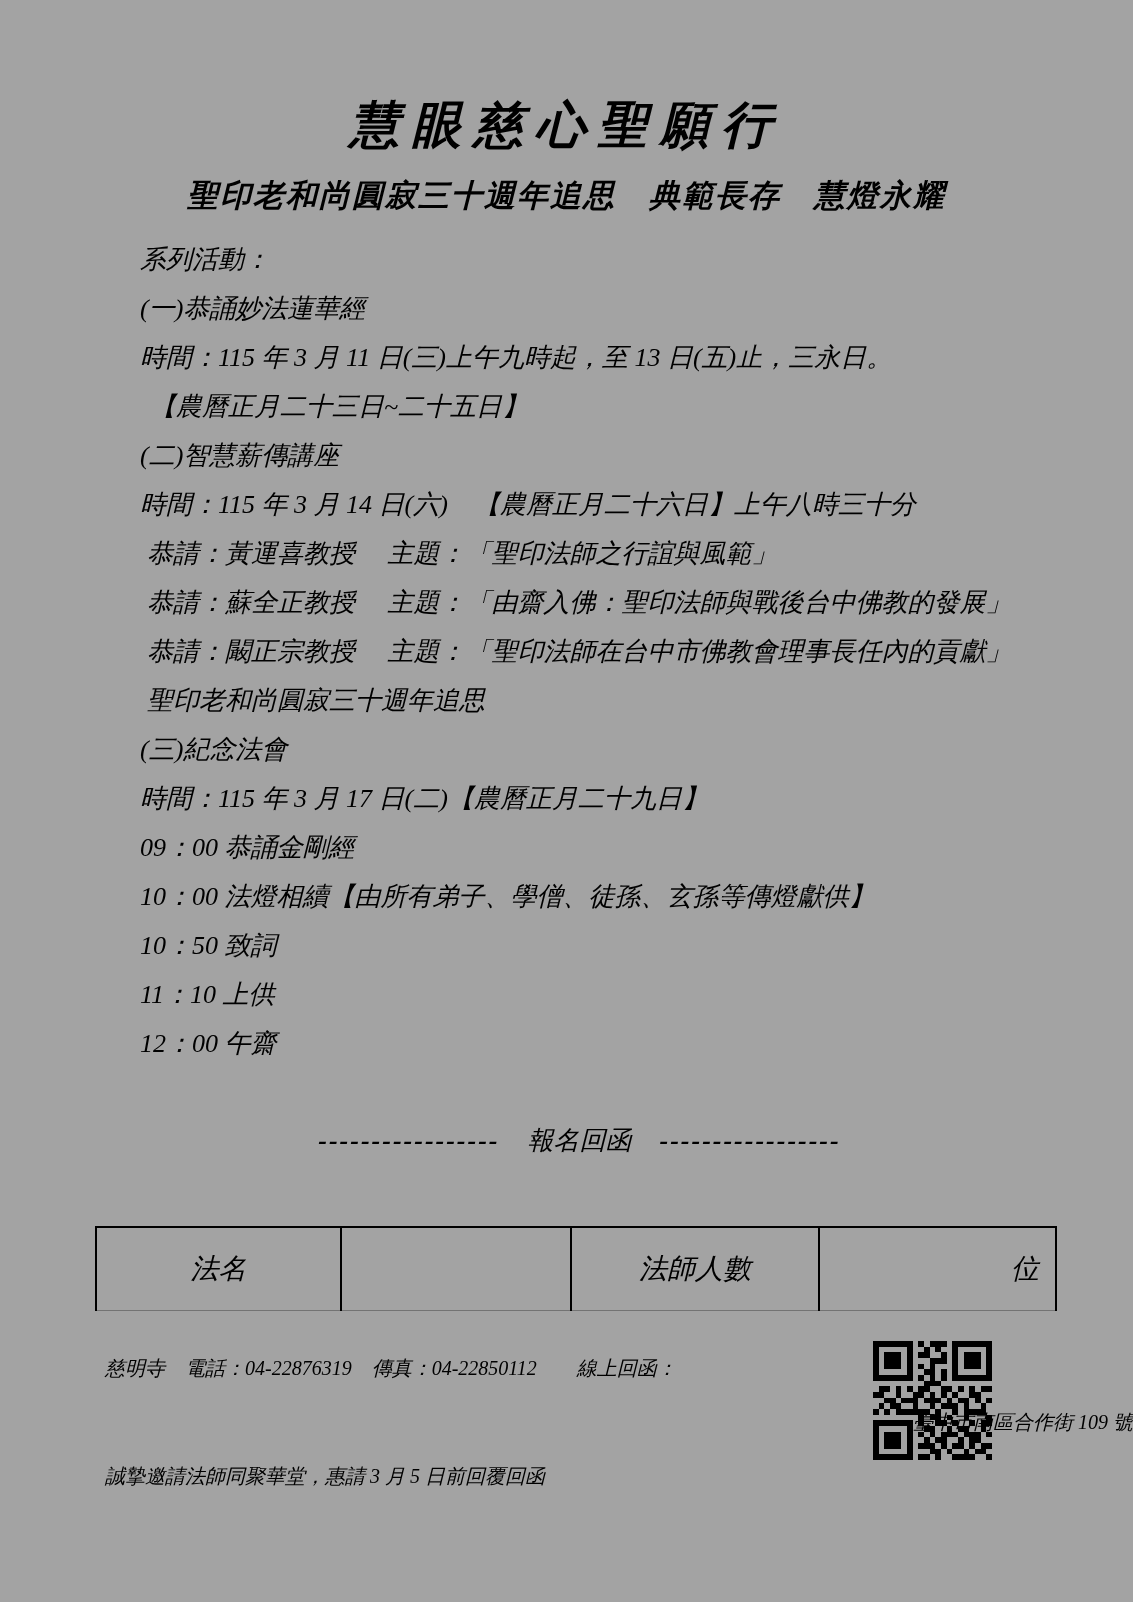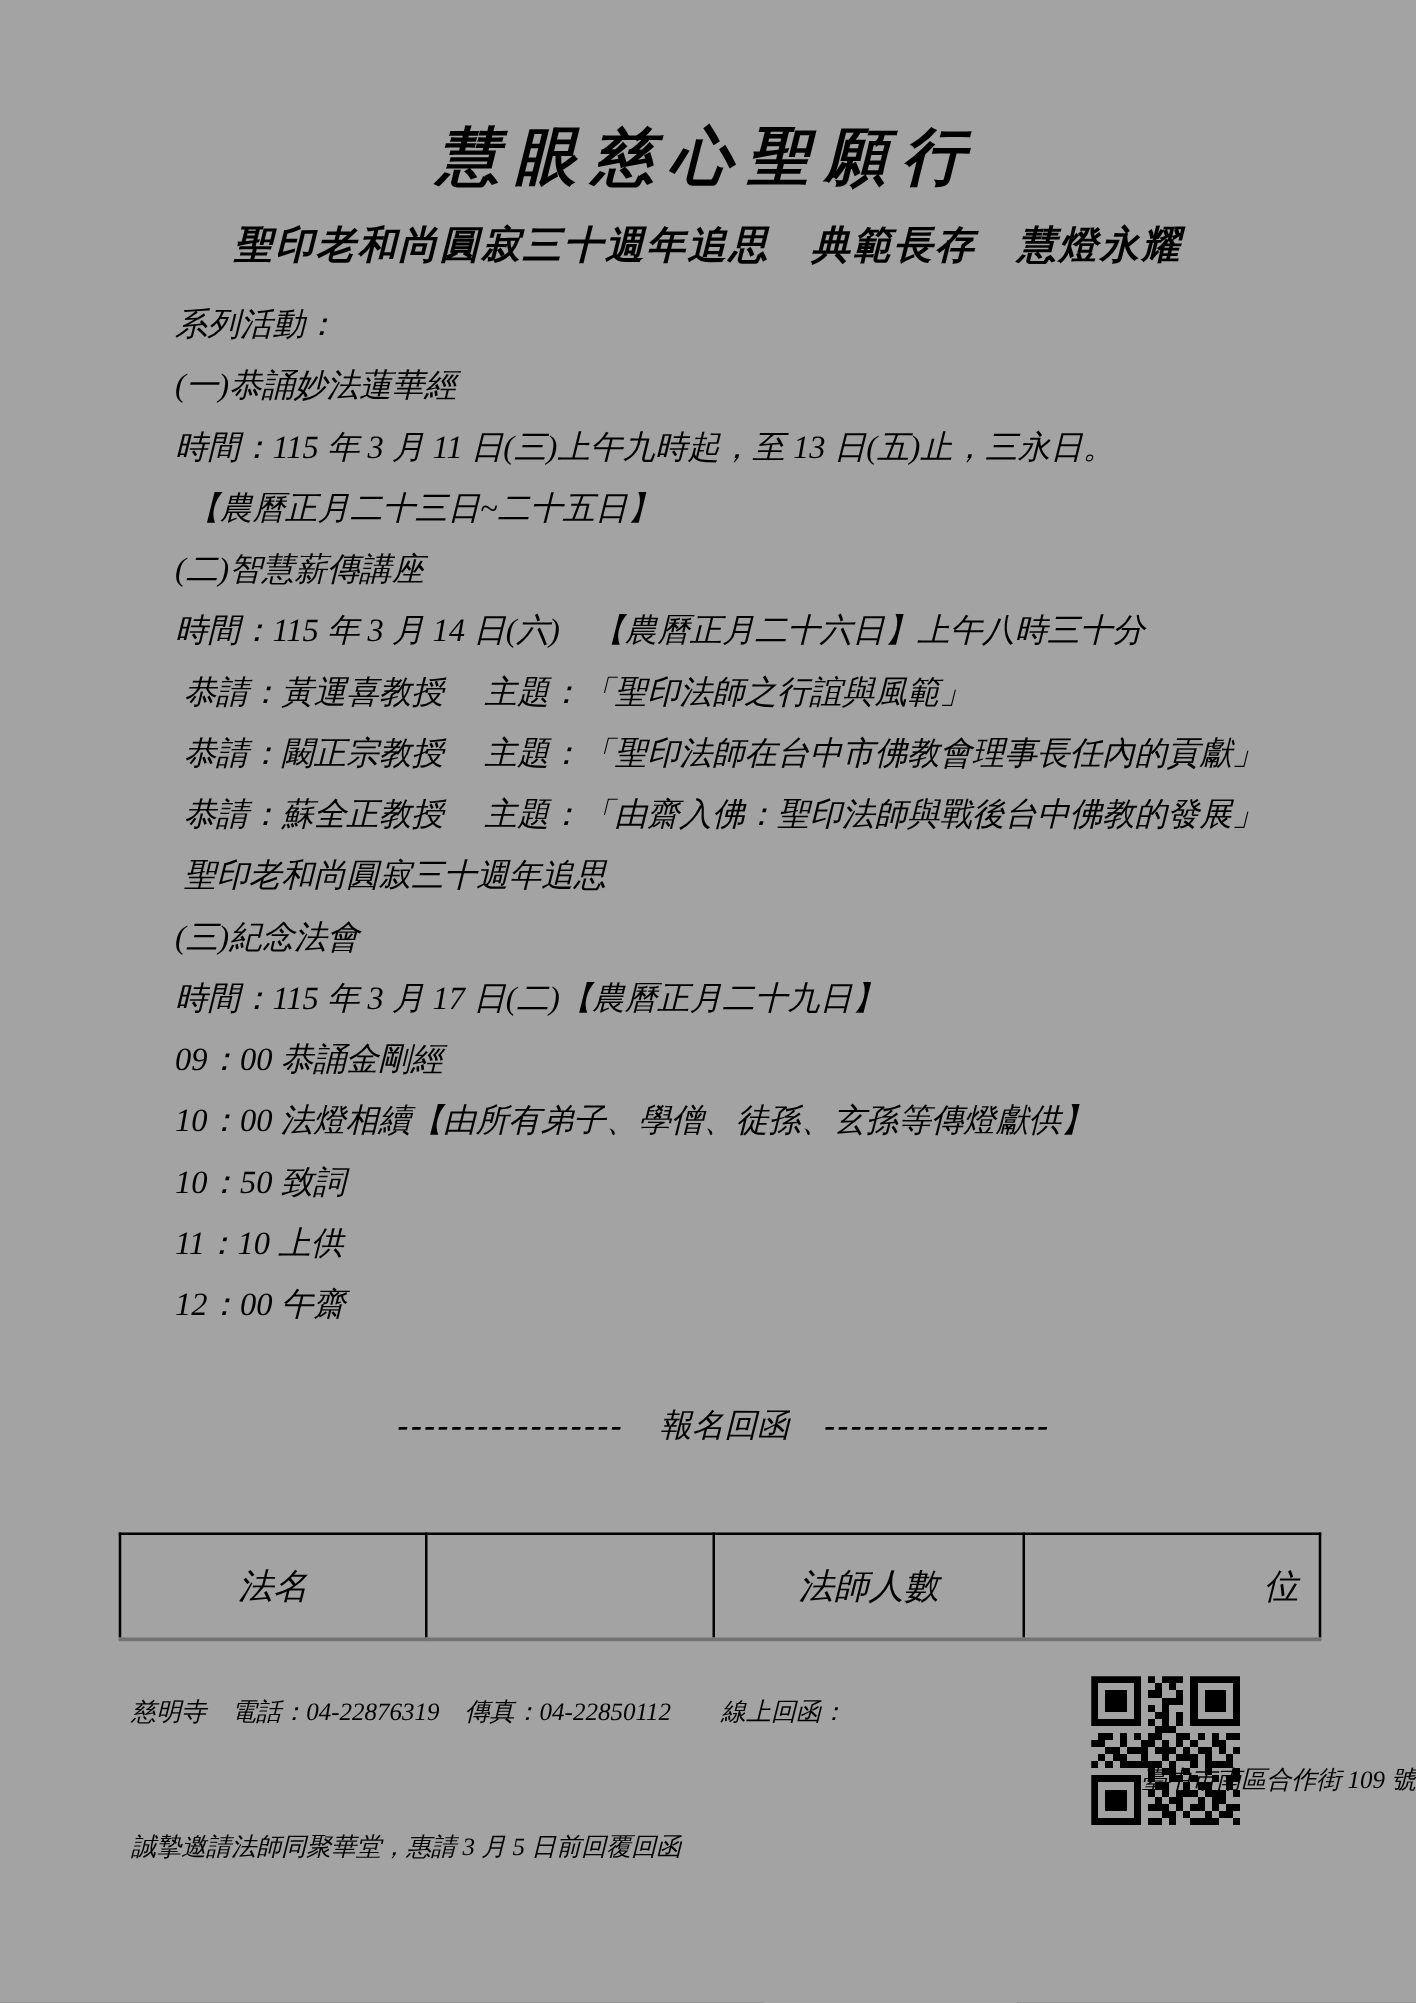--- a/index.html
+++ b/index.html
@@ -46,21 +46,21 @@
     border-collapse:collapse;
     table-layout:fixed;
   }
   table.reply-form td {
     border:2px solid #000;
     height:82px;
     font-size:28px;
     text-align:center;
     padding:0;
   }
-  table.reply-form tr:first-child td { border-bottom:3px solid #737373; }
+  table.reply-form tr:first-child td { border-bottom:1px solid #737373; }
   table.reply-form td.unit-cell { text-align:right; padding-right:16px; }
   .col-a { width:243px; } .col-b { width:228px; } .col-c { width:246px; } .col-d { width:219px; }
   .footer-block {
     margin:30px 0 0 105px;
     font-size:20px;
   }
   .footer-block p { margin:0; line-height:54px; white-space:pre; }
   .footer-block p.addr { margin-left:77px;text-align:right; }
   .qr {
     position:absolute;
@@ -77,22 +77,22 @@
   <h2 class="subtitle">聖印老和尚圓寂三十週年追思　典範長存　慧燈永耀</h2>
 
   <div class="body-lines">
     <p>系列活動：</p>
     <p>(一)恭誦妙法蓮華經</p>
     <p>時間：115 年 3 月 11 日(三)上午九時起，至 13 日(五)止，三永日。</p>
     <p class="indent-1">【農曆正月二十三日~二十五日】</p>
     <p>(二)智慧薪傳講座</p>
     <p>時間：115 年 3 月 14 日(六)　【農曆正月二十六日】上午八時三十分</p>
     <p class="indent-half">恭請：黃運喜教授　 主題：「聖印法師之行誼與風範」</p>
+    <p class="indent-half">恭請：蘇全正教授　 主題：「由齋入佛：聖印法師與戰後台中佛教的發展」</p>
     <p class="indent-half">恭請：闞正宗教授　 主題：「聖印法師在台中市佛教會理事長任內的貢獻」</p>
-    <p class="indent-half">恭請：蘇全正教授　 主題：「由齋入佛：聖印法師與戰後台中佛教的發展」</p>
     <p class="indent-half">聖印老和尚圓寂三十週年追思</p>
     <p>(三)紀念法會</p>
     <p>時間：115 年 3 月 17 日(二)【農曆正月二十九日】</p>
     <p>09：00 恭誦金剛經</p>
     <p>10：00 法燈相續【由所有弟子、學僧、徒孫、玄孫等傳燈獻供】</p>
     <p>10：50 致詞</p>
     <p>11：10 上供</p>
     <p>12：00 午齋</p>
   </div>
 

